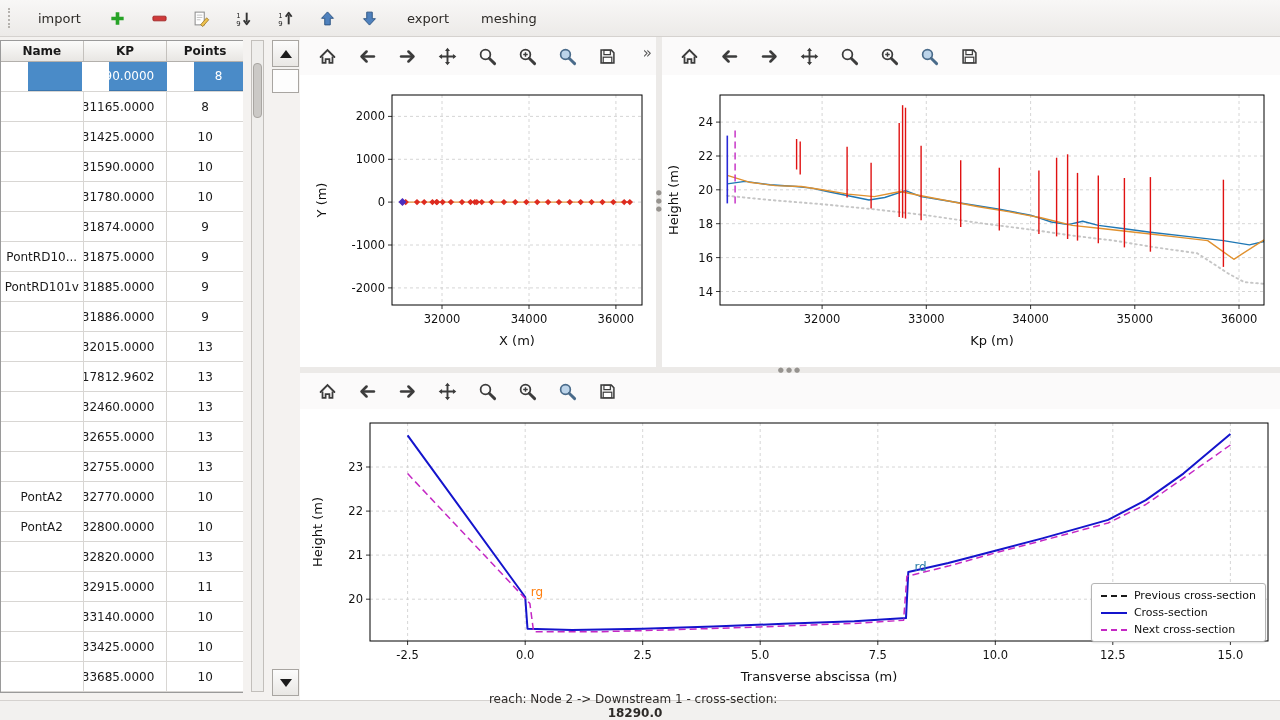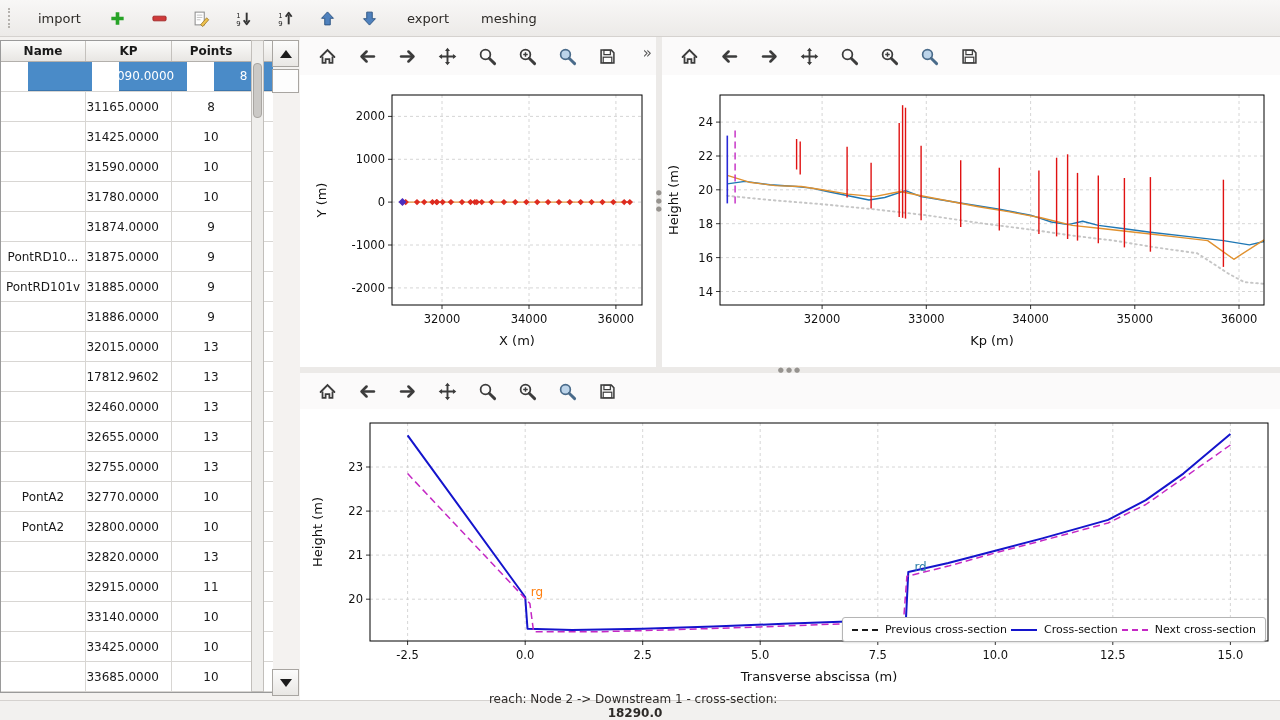--- a/index.html
+++ b/index.html
@@ -14,21 +14,21 @@
   .tb-grip{width:5px;height:20px;border-left:2px dotted #b5b2ae;margin-right:3px;}
   .tb-btn{border:none;background:transparent;font-size:13px;color:#2e2b28;
     display:flex;align-items:center;justify-content:center;height:28px;border-radius:3px;
     font-family:inherit;cursor:default;}
   .tb-btn.text{padding:0 10px;}
   .tb-btn.icon{width:30px;}
   .tb-btn.icon svg{width:17px;height:17px;}
 
   
   .left-panel{position:absolute;left:0;top:37px;width:300px;height:663px;background:#f4f2f0;}
-  .data-table{position:absolute;left:0;top:3px;width:273px;background:#fff;border:1px solid #9a9a9a;border-right:none;}
+  .data-table{position:absolute;left:0;top:3px;width:243px;background:#fff;border:1px solid #9a9a9a;border-right:none;}
   .thead{display:flex;height:21px;background:linear-gradient(#fbfbfa,#e8e6e3);border-bottom:1px solid #b3b0ac;}
   .th{font-weight:bold;font-size:12px;display:flex;align-items:center;justify-content:center;
     border-right:1px solid #c4c1bd;color:#1a1a1a;}
   .th.name{width:85px}.th.kp{width:86px}.th.points{width:78px;border-right:none;}
   .trow{display:flex;height:30px;border-bottom:1px solid #d8d6d3;background:#fff;}
   .td{font-size:12px;display:flex;align-items:center;border-right:1px solid #d8d6d3;
     color:#1a1a1a;overflow:hidden;white-space:nowrap;}
   .td.name{width:85px;justify-content:center;}
   .td.kp{width:86px;justify-content:flex-end;padding-right:12px;}
   .td.points{width:78px;justify-content:center;border-right:none;}
@@ -70,21 +70,21 @@
   .grip-dots{color:#96938f;font-size:7px;letter-spacing:2px;line-height:0;}
   .grip-dots.vert{transform:rotate(90deg);}
 
   
   .tick{font:11.5px "DejaVu Sans",sans-serif;fill:#111;}
   .axlabel{font:13px "DejaVu Sans",sans-serif;fill:#111;}
   .anno{font:12px "DejaVu Sans",sans-serif;}
 
   
   .legend{position:absolute;right:14px;bottom:58px;background:#fff;border:1px solid #b5b5b5;
-    border-radius:3px;padding:5px 9px;display:flex;flex-direction:row;gap:4px;
+    border-radius:3px;padding:5px 9px;display:flex;flex-direction:column;gap:4px;
     box-shadow:0 1px 2px rgba(0,0,0,0.12);}
   .lg-row{display:flex;align-items:center;gap:7px;}
   .lg-sample{width:26px;height:0;}
   .lg-label{font-size:11px;color:#111;}
 
   
   .status-bar{position:absolute;left:0;top:700px;width:1280px;height:20px;background:#f2f1ef;
     border-top:1px solid #d5d2cf;display:flex;align-items:center;justify-content:flex-end;
     padding-right:10px;font-size:12px;color:#2e2b28;flex-direction:column;}
   .status-bar span{white-space:pre;}

